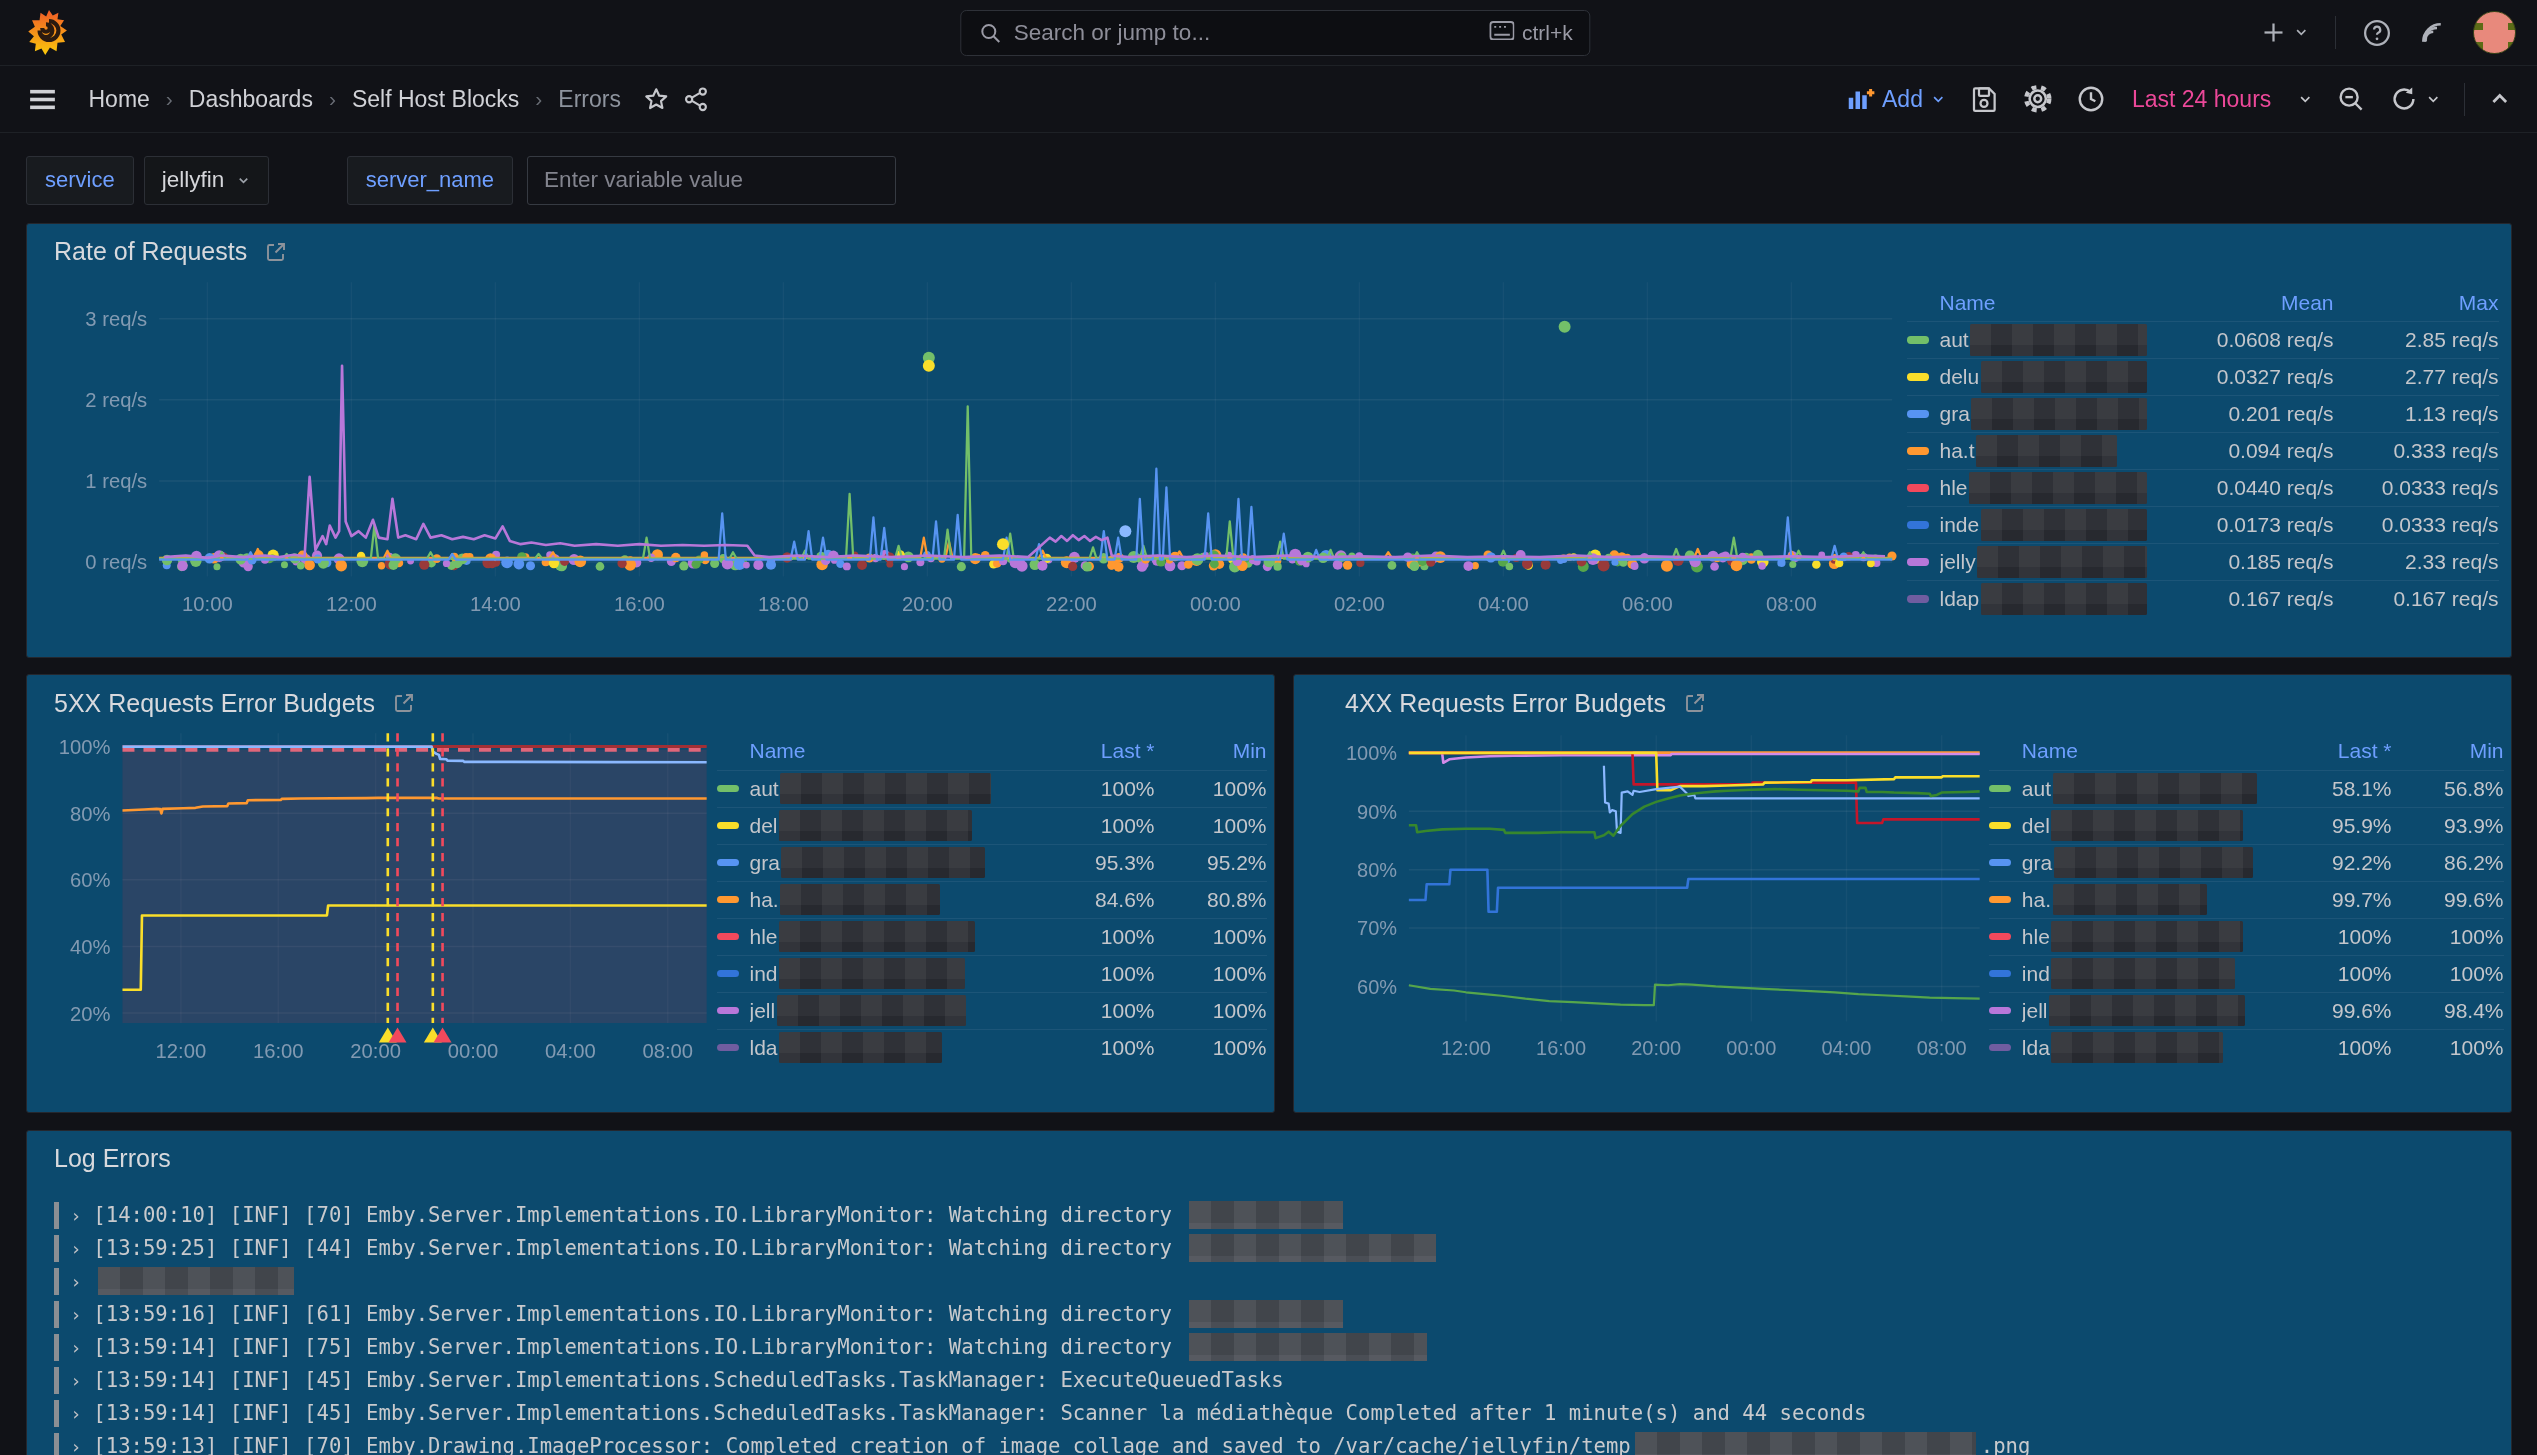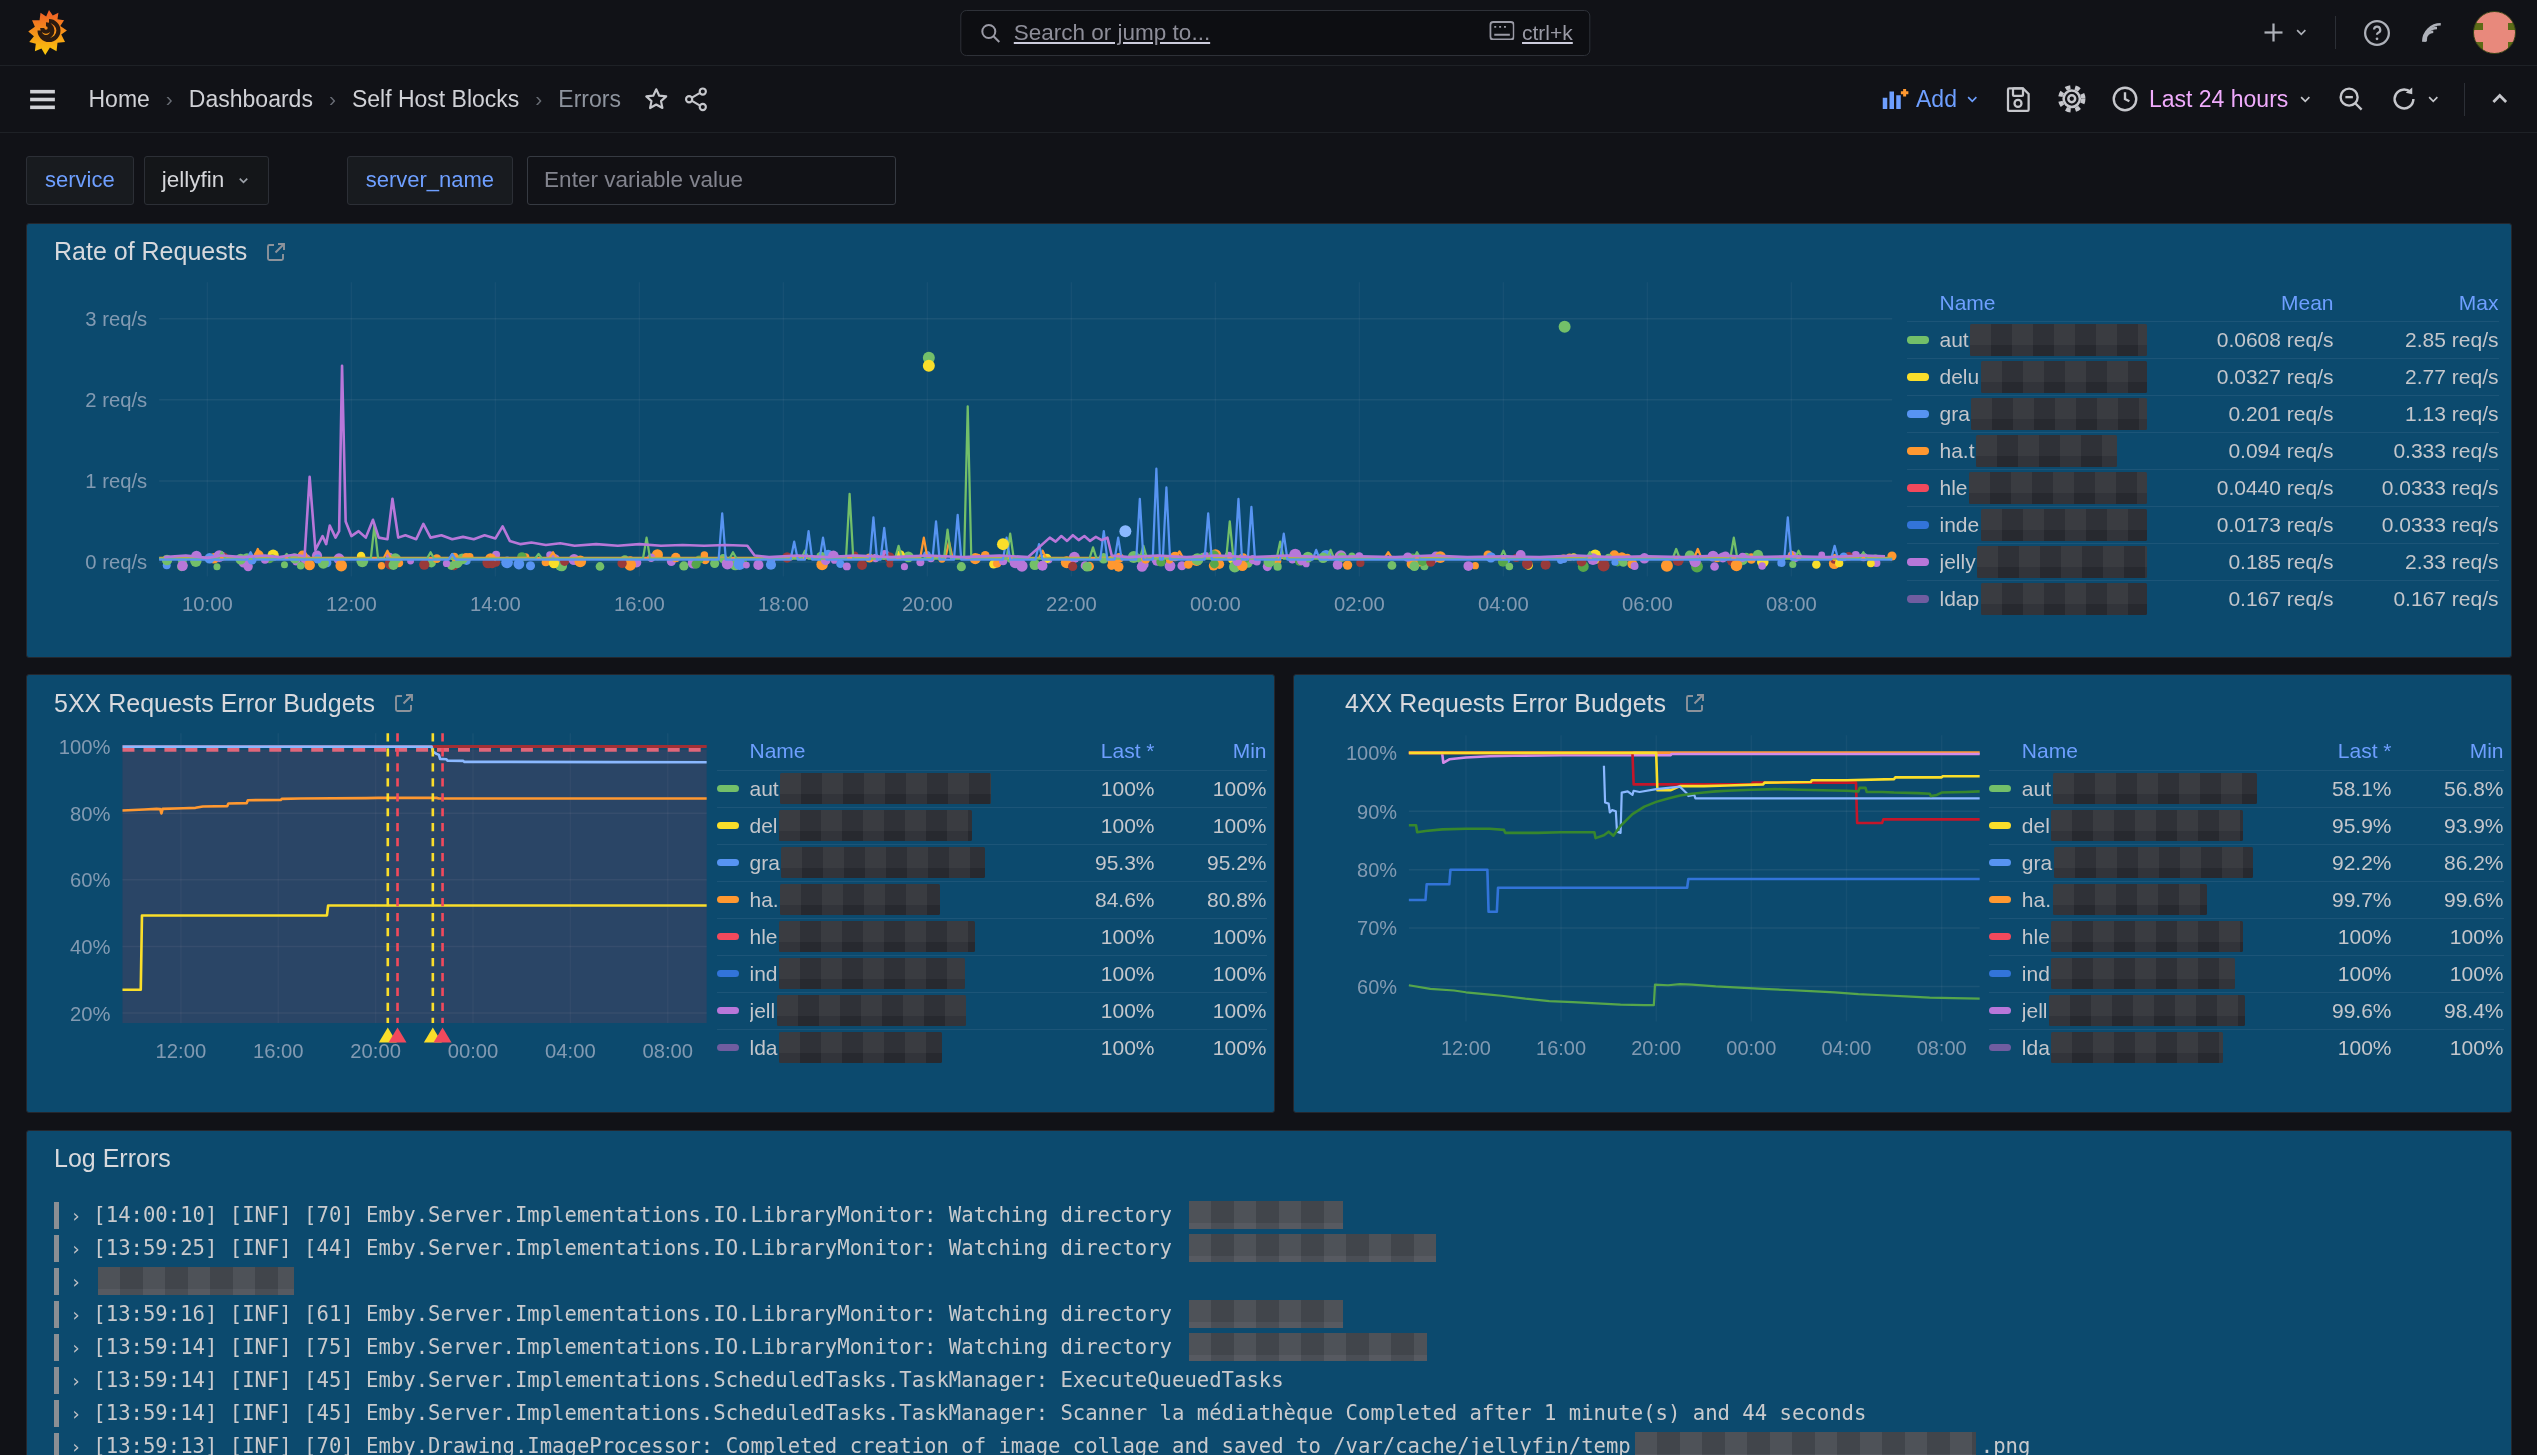--- a/index.html
+++ b/index.html
@@ -4,41 +4,41 @@
 <style>
   * { margin:0; padding:0; box-sizing:border-box; }
   html,body { width:2538px; height:1455px; overflow:hidden; background:#111217;
     font-family:"Liberation Sans", sans-serif; color:#ccccdc; }
   
   .topbar { height:66px; background:#111217; border-bottom:0.7px solid #1e2126;
     display:flex; align-items:center; padding:0 22.5px; position:relative; }
   .logo { width:46px; height:49px; margin-left:3px; }
   .search-wrap { position:absolute; left:50%; transform:translateX(-49%); width:630px; }
   .searchbox { display:flex; align-items:center; height:46px; background:#0d0e12;
-    border:1.1px solid #2e3138; border-radius:6px; padding:0 16.5px; gap:12px;text-decoration:underline; }
+    border:1.1px solid #2e3138; border-radius:6px; padding:0 16.5px; gap:12px; }
   .searchbox .ph { color:#8e8e99; font-size:22.5px; flex:1; }
   .kbd-hint { display:flex; align-items:flex-start; gap:7.5px; color:#9a9aa5; font-size:21px; }
   .top-right { margin-left:auto; display:flex; align-items:center; gap:25.5px; }
   .icon-btn { background:none; border:none; cursor:pointer; display:flex; align-items:center; gap:6px; color:#aeb1b9; }
   .vdiv { width:0.7px; height:33px; background:#2c2f36; }
   .avatar { width:43px; height:43px; border-radius:50%; background-color:#5c6b17;
     background-image:
       linear-gradient(90deg, transparent 0 9px, #e8897c 9px 34px, transparent 34px),
       linear-gradient(#e8897c 0 10.5px, transparent 10.5px 18px, #e8897c 18px 30px, transparent 30px);
     background-size:43px 43px; border:0.7px solid #3a421a; }
   
   .toolbar { height:67px; background:#111217; border-bottom:0.7px solid #1e2126;
     display:flex; align-items:center; padding:0 25.5px; gap:7.5px; }
   .crumbs { display:flex; align-items:center; gap:16px; margin-left:22.5px; font-size:23px; }
   .crumb { color:#d0d1d6; cursor:pointer; }
   .crumb.current { color:#8e949e; }
   .crumb-sep { color:#686c74; font-size:21px; }
   .tb-right { margin-left:auto; display:flex; align-items:center; gap:22.5px; }
   .add-btn { display:flex; align-items:center; gap:7.5px; color:#6e9fff; font-size:23px; background:none; border:none; cursor:pointer; }
-  .timebtn { display:flex; align-items:center; gap:9px; color:#f0abfc; font-size:23px; background:none; border:none; cursor:pointer;text-align:right; }
+  .timebtn { display:flex; align-items:center; gap:26px; color:#ec4899; font-size:23px; background:none; border:none; cursor:pointer;text-align:right; }
   
   .content { padding:19.5px 26px 0 26px; }
   .varrow { display:flex; align-items:center; gap:10.5px; margin:3px 0 18px 0; }
   .varlabel { height:49px; display:flex; align-items:center; padding:0 18px;
     background:#181b1f; border:1.1px solid #2c2f36; border-radius:3px;
     color:#6e9fff; font-size:22px; }
   .varvalue { height:49px; display:flex; align-items:center; gap:12px; padding:0 16.5px;
     background:#141619; border:1.1px solid #2c2f36; border-radius:3px;
     color:#d5d6da; font-size:22.5px; cursor:pointer; }
   .varinput { height:49px; width:369px; background:transparent; border:1.1px solid #363a42;

